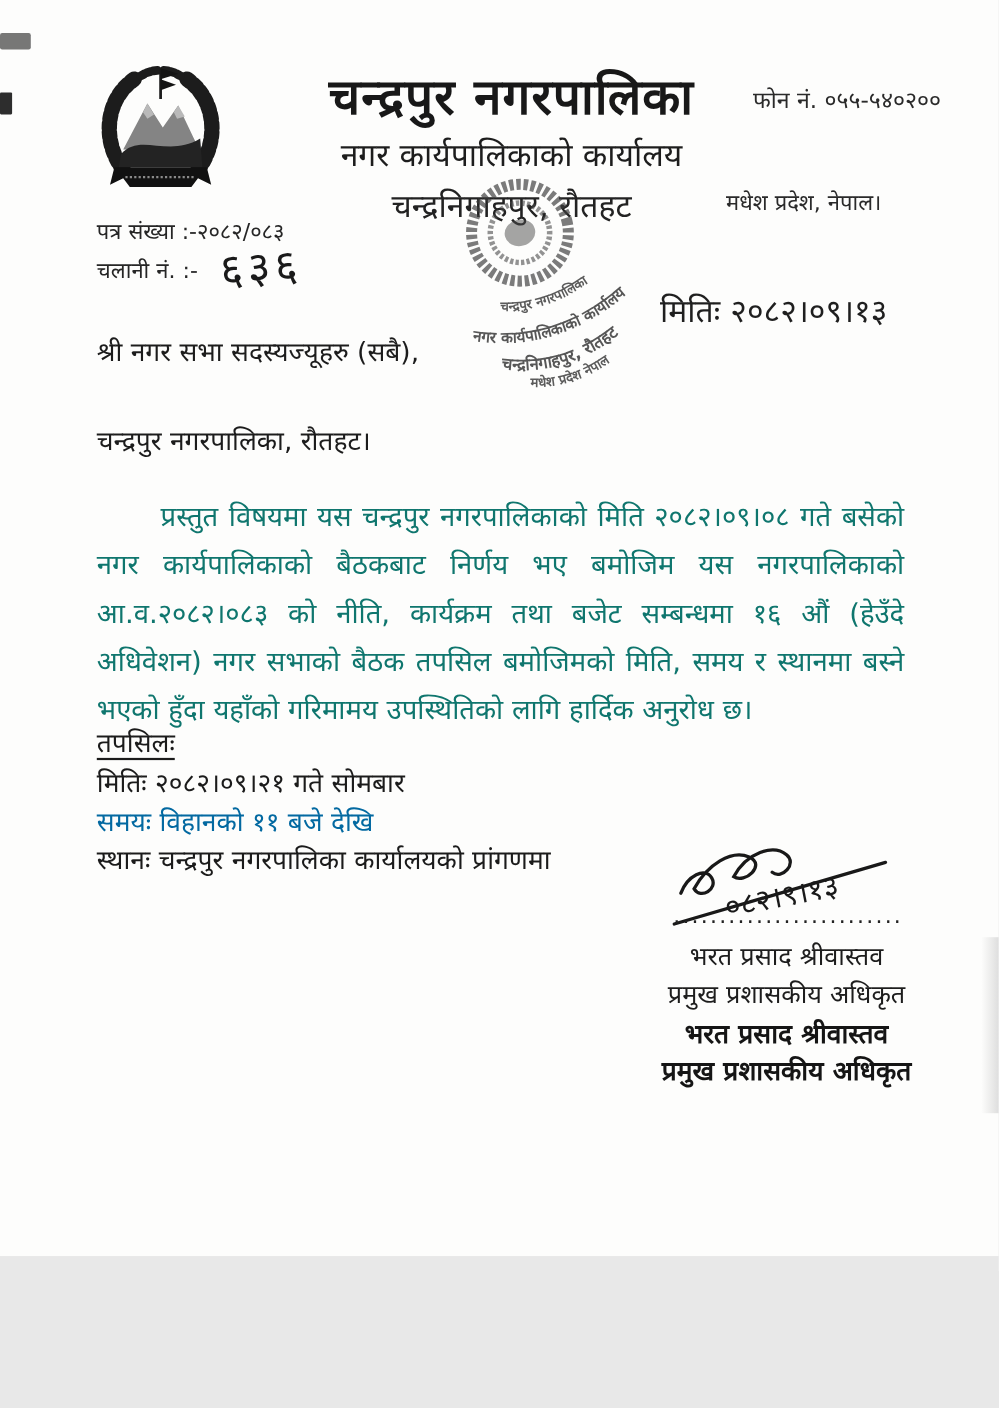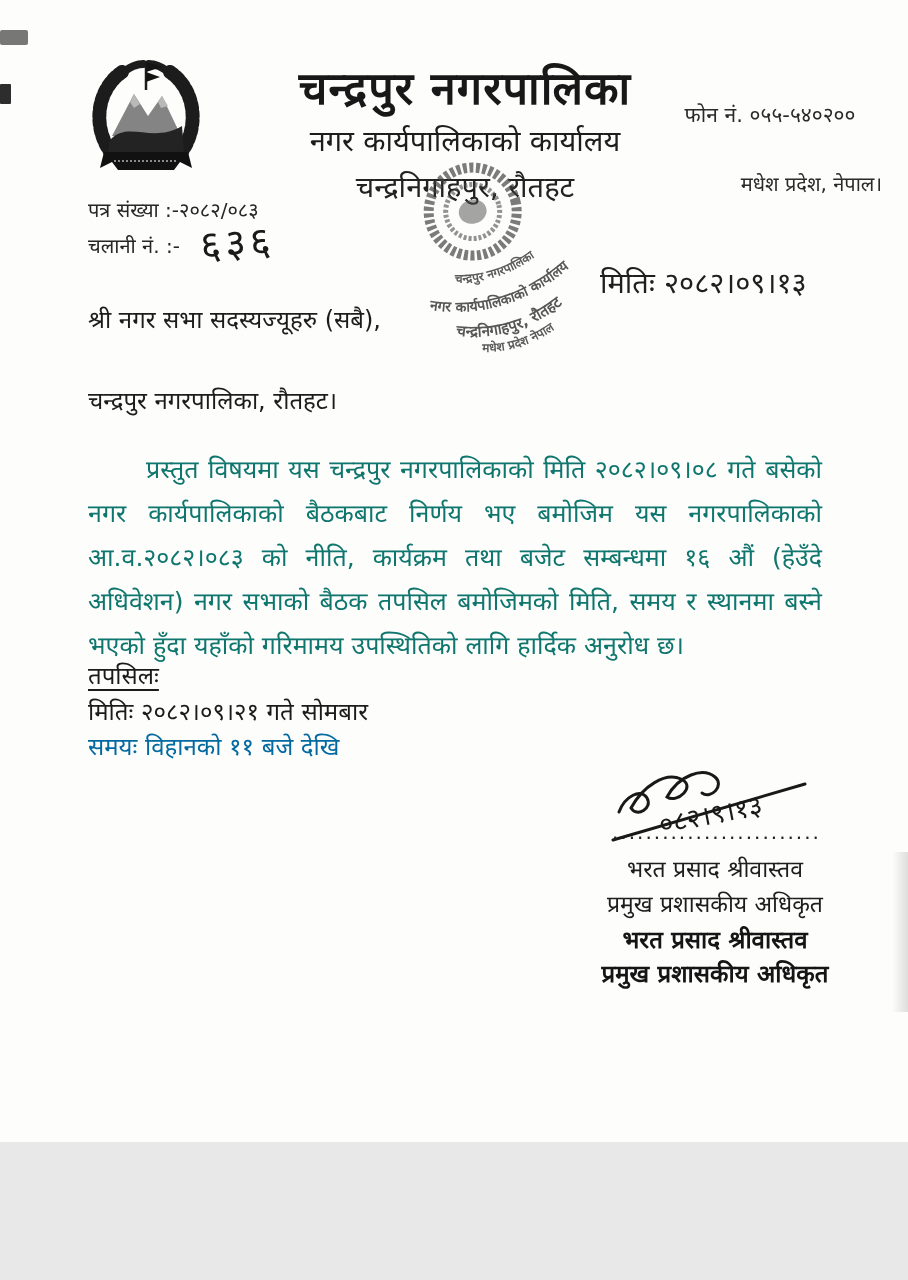--- a/index.html
+++ b/index.html
@@ -7,22 +7,22 @@
     position:relative;width:908px;height:1142px;margin:0 auto;
     background:#fdfdfc;overflow:hidden;
     font-family:"DejaVu Sans","Liberation Sans",sans-serif;
     color:#1e1e1e;
   }
   .abs{position:absolute;}
   
   .title{left:225px;top:56px;width:480px;text-align:center;font-size:45px;font-weight:600;letter-spacing:1px;color:#181818;}
   .office{left:225px;top:120px;width:480px;text-align:center;font-size:29px;font-weight:500;color:#1d1d1d;}
   .place{left:225px;top:166px;width:480px;text-align:center;font-size:29px;font-weight:500;color:#222;}
-  .phone{left:640px;top:100px;width:260px;text-align:center;font-size:21px;color:#2a2a2a;}
-  .province{left:660px;top:170px;width:240px;text-align:right;font-size:20px;color:#2a2a2a;padding-right:18px;box-sizing:border-box;}
+  .phone{left:640px;top:76px;width:260px;text-align:center;font-size:21px;color:#2a2a2a;}
+  .province{left:660px;top:170px;width:240px;font-size:20px;color:#2a2a2a;padding-right:18px;box-sizing:border-box;}
   .refno{left:88px;top:196px;font-size:20px;color:#262626;}
   .chalani{left:88px;top:232px;font-size:20px;color:#262626;}
   .chalani-hand{left:200px;top:214px;font-size:40px;color:#1a1a1a;transform:rotate(-4deg);font-weight:500;letter-spacing:4px;}
   .dateline{left:600px;top:262px;width:290px;font-size:29px;color:#1f1f1f;}
   
   .rcpt1{left:88px;top:302px;font-size:24px;color:#1c1c1c;}
   .rcpt2{left:88px;top:338px;font-size:24px;color:#1c1c1c;margin-top:45px;}
   
   .subject{left:120px;top:392px;width:680px;text-align:center;font-size:24px;font-weight:600;color:#161616;}
   .subject span{text-decoration:underline;text-underline-offset:6px;}
@@ -114,20 +114,21 @@
 
   <div class="abs rcpt1">श्री नगर सभा सदस्यज्यूहरु (सबै),</div>
   <div class="abs rcpt2">चन्द्रपुर नगरपालिका, रौतहट।</div>
 
 
   <div class="abs bodytext">प्रस्तुत विषयमा यस चन्द्रपुर नगरपालिकाको मिति २०८२।०९।०८ गते बसेको नगर कार्यपालिकाको बैठकबाट निर्णय भए बमोजिम यस नगरपालिकाको आ.व.२०८२।०८३ को नीति, कार्यक्रम तथा बजेट सम्बन्धमा १६ औं (हेउँदे अधिवेशन) नगर सभाको बैठक तपसिल बमोजिमको मिति, समय र स्थानमा बस्ने भएको हुँदा यहाँको गरिमामय उपस्थितिको लागि हार्दिक अनुरोध छ।</div>
 
   <div class="abs sched-h">तपसिलः</div>
   <div class="abs sched-d">मितिः २०८२।०९।२१ गते सोमबार</div>
   <div class="abs sched-t">समयः विहानको ११ बजे देखि</div>
+  <div class="abs sched-v">स्थानः चन्द्रपुर नगरपालिका कार्यालयको प्रांगणमा</div>
 
   <svg class="abs sig-svg" width="220" height="90" viewBox="0 0 220 90">
     <path d="M 14,52 C 20,36 36,28 42,38 C 48,48 32,58 26,48 C 38,26 60,12 76,19 C 92,26 72,44 62,37 C 74,15 98,7 110,17 C 120,25 106,40 97,33" stroke="#191919" stroke-width="3" fill="none" stroke-linecap="round"></path>
     <path d="M 8,80 L 200,24" stroke="#191919" stroke-width="3" fill="none" stroke-linecap="round"></path>
     <text x="56" y="74" transform="rotate(-11 56 74)" font-size="27" fill="#191919">०८२।९।१३</text>
   </svg>
   <div class="abs dots">....................................</div>
   <div class="abs sig-name">भरत प्रसाद श्रीवास्तव</div>
   <div class="abs sig-desig">प्रमुख प्रशासकीय अधिकृत</div>
   <div class="abs sig-stamp-name">भरत प्रसाद श्रीवास्तव</div>

